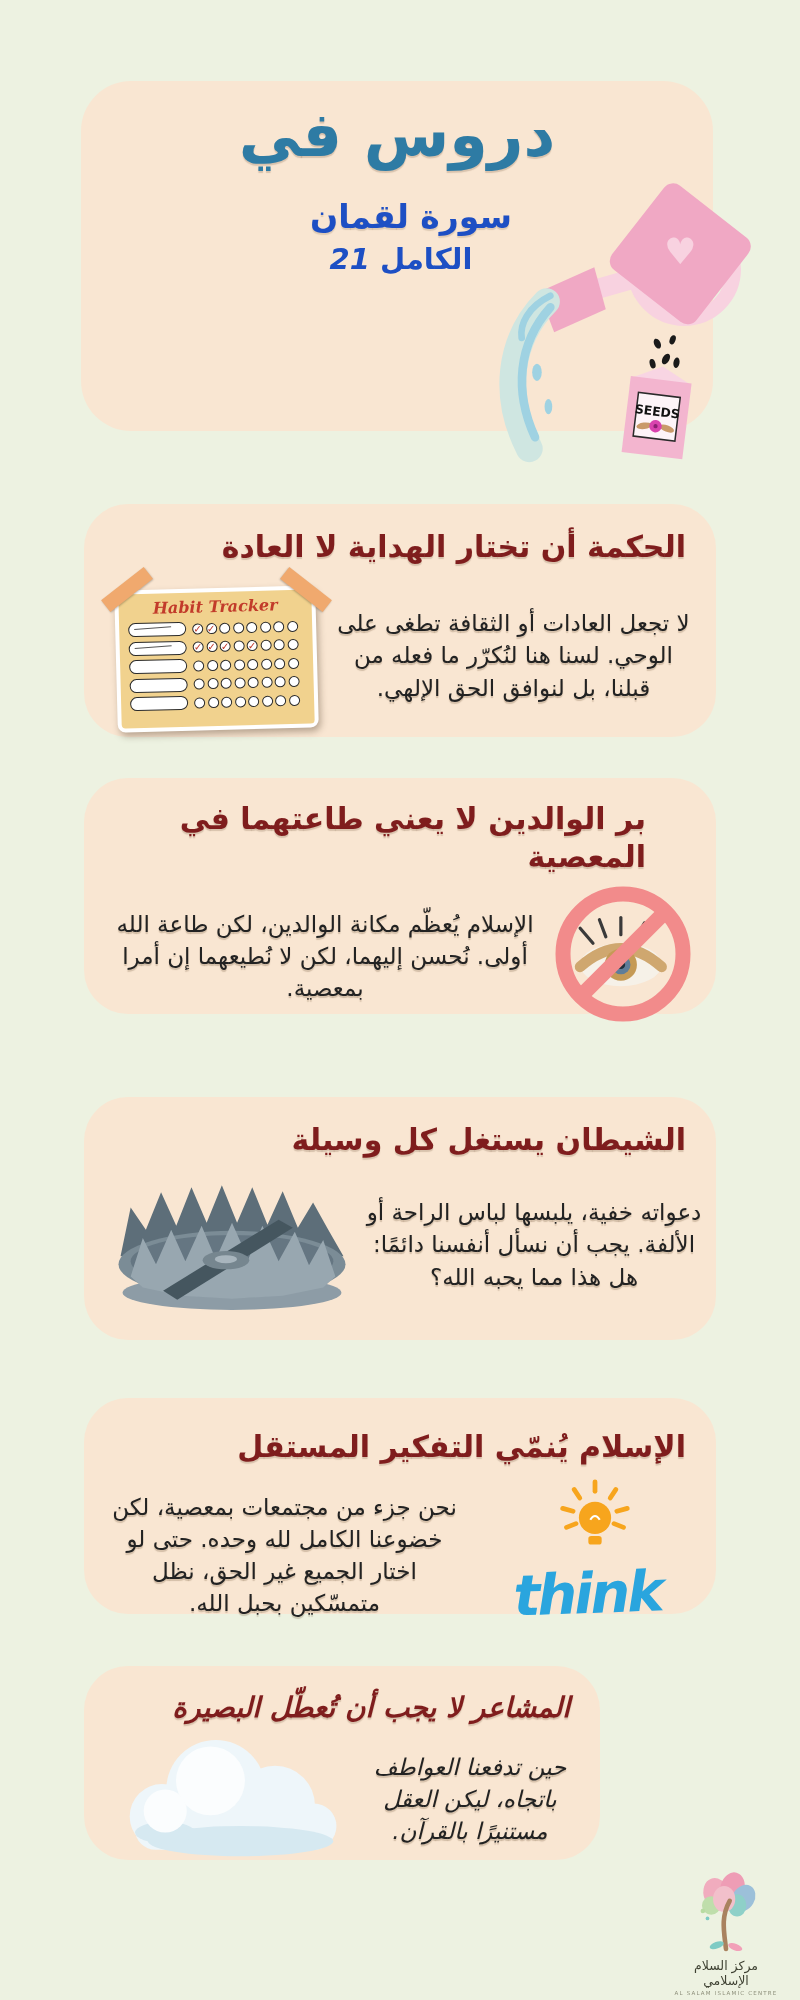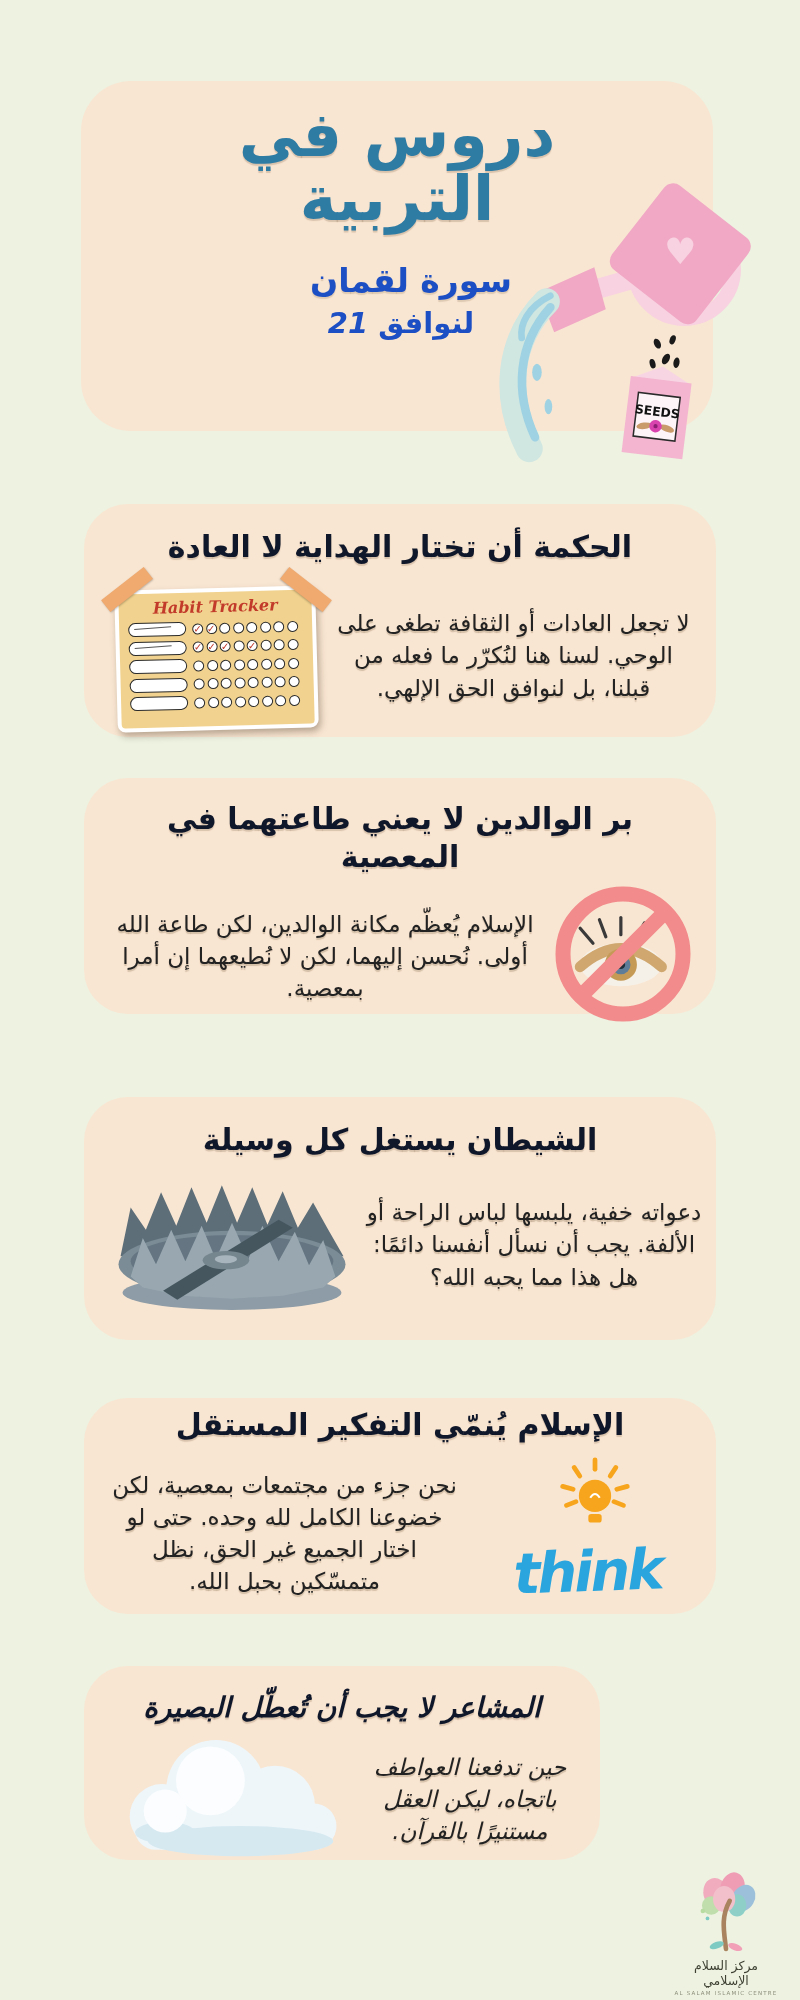--- a/index.html
+++ b/index.html
@@ -24,21 +24,21 @@
   }
   .verse {
     margin-top:6px; direction:rtl; text-align:center; transform:translateX(4px);
     font-size:29px; font-weight:bold; color:#1d4fc4;
   }
   .verse .num { font-style:italic;text-align:center; }
   .watering-wrap { position:absolute; top:68px; right:-38px; width:258px; height:330px; }
 
   
   .card-heading {
-    direction:rtl; text-align:center; color:#0f172a; font-weight:bold;
+    direction:rtl; text-align:right; color:#7f1d1d; font-weight:bold;
     font-size:30px; line-height:1.25; margin:24px 30px 0;
     text-shadow:0 2px 1px rgba(100,70,40,.22);
   }
   .card-row { display:flex; align-items:center; }
   .body-text {
     flex:1; direction:rtl; text-align:center; color:#222;
     font-size:23px; line-height:1.4;
     text-shadow:0 1.5px 1px rgba(100,70,40,.25);
   }
 
@@ -46,21 +46,21 @@
   #card-parents { left:84px; top:778px;  width:632px; height:236px; }
   #card-satan   { left:84px; top:1097px; width:632px; height:243px; }
   #card-islam   { left:84px; top:1398px; width:632px; height:216px; }
   #card-feel    { left:84px; top:1666px; width:516px; height:194px;font-style:italic; }
 
   #card-habit .card-row   { margin-top:14px; padding:0 26px 0 30px; gap:18px; }
   #card-parents .card-row { margin-top:4px;  padding:0 18px 0 28px; }
   #card-satan .card-row   { margin-top:8px;  padding:0 14px 0 14px; }
   #card-islam .card-row   { margin-top:2px;  padding:0 6px 0 20px; }
   #card-feel .card-row    { margin-top:2px;  padding:0 26px 0 14px; }
-  #card-islam .card-heading { margin-top:8px; }
+  #card-islam .card-heading { margin-top:30px; }
   #card-feel .card-heading  { margin-top:24px; font-size:28px; }
 
   
   .tracker { position:relative; width:205px; height:152px; flex-shrink:0; }
   .tracker-card {
     position:absolute; inset:8px 2px 2px 2px; background:#f1d28e;
     border:4px solid #fff; border-radius:8px; padding:5px 9px;
     box-shadow:2px 4px 7px rgba(60,40,20,.35); transform:rotate(-1.5deg);
   }
   .tracker-title {
@@ -101,24 +101,24 @@
   .logo-name-ar { direction:rtl; font-size:12.5px; color:#3f4233; }
   .logo-name-en { font-size:5.5px; letter-spacing:1.2px; color:#8d8f7a; margin-top:2px; }
 </style>
 </head>
 <body>
 
 <div class="canvas">
 
   <section class="card" id="card-header">
     <h1 class="main-title"><span>دروس في</span><br>
-      <span>التربية</span></h1>
+      </h1>
     <div class="subtitle">سورة لقمان</div>
     <div class="verse">
-      <span>لنوافق</span>
+      <span>الكامل</span>
       <span class="num">21</span>
     </div>
 
     <div class="watering-wrap">
       <svg width="258" height="330" viewBox="-30 0 270 330">
 
         <circle cx="170" cy="118" r="52" fill="none" stroke="#f8d2e0" stroke-width="15"></circle>
 
         <rect x="48" y="124" width="92" height="21" rx="5" transform="rotate(-16 94 134)" fill="#f8d2e0"></rect>
 

